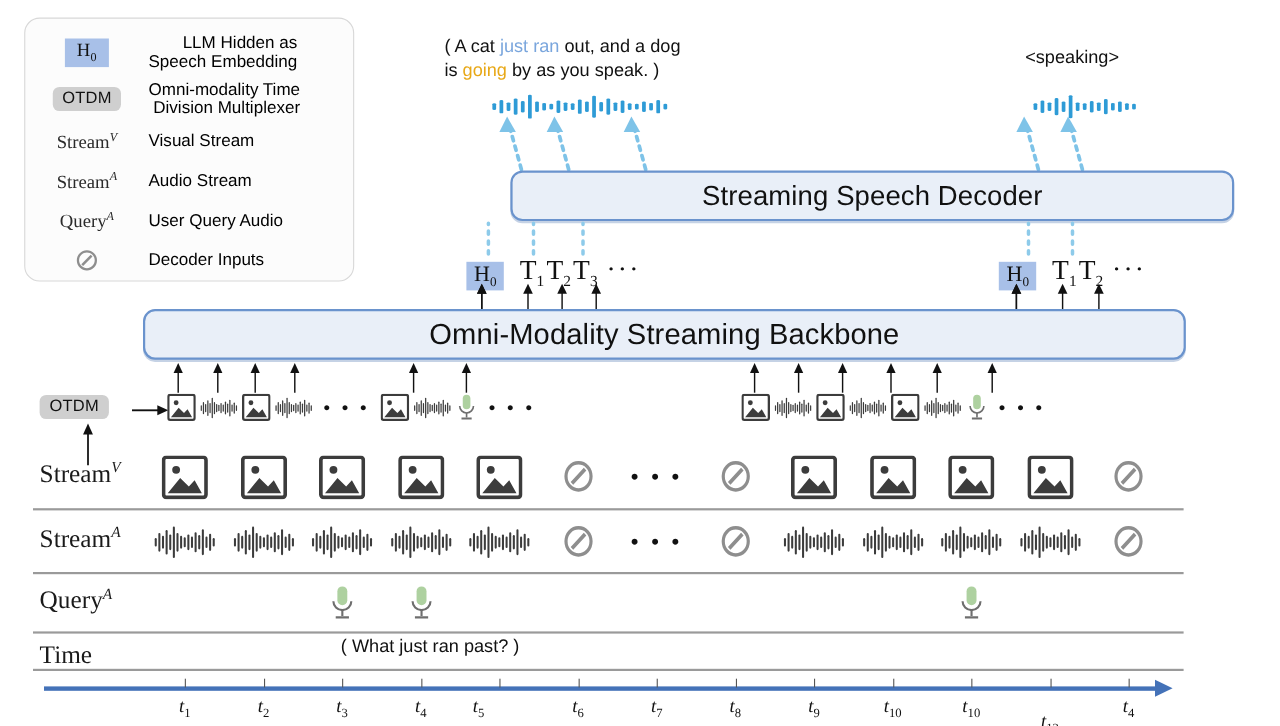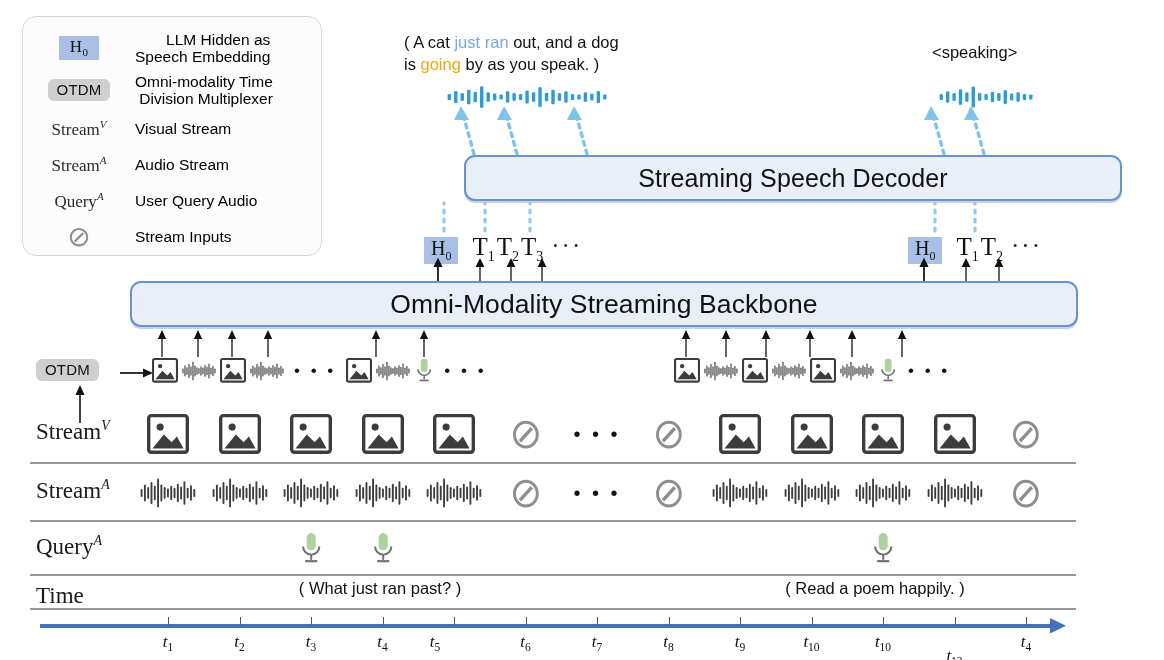--- a/index.html
+++ b/index.html
@@ -90,21 +90,21 @@
     <div class="lg-row">
       <div class="lg-key">
         <span class="lg-sym">Query<sup>A</sup></span>
       </div>
       <div class="lg-val">User Query Audio</div>
     </div>
     <div class="lg-row">
       <div class="lg-key">
         <span class="nullsym" style="font-size: 28px;">⊘</span>
       </div>
-      <div class="lg-val">Stream Inputs</div>
+      <div class="lg-val">Decoder Inputs</div>
     </div>
   </div>
 
 <div class="abs caption" id="capLeft" style="left:404px;top:32px;width:300px;">
     <div><span>( A cat </span><span class="c-blue">just ran</span><span> out, and a dog</span></div>
     <div><span>is </span><span class="c-gold">going</span><span> by as you speak. )</span></div>
   </div>
 <div class="abs caption" id="capRight" style="left:932px;top:42px;">&lt;speaking&gt;</div>
 
 <div class="abs" id="wfLeft" style="left:446px;top:84px;"><svg width="162" height="26" viewBox="0 0 100 30" preserveAspectRatio="none">
@@ -830,22 +830,21 @@
           <line x1="6.6" y1="27.2" x2="17.8" y2="27.2" stroke="#6e6e6e" stroke-width="2"></line>
         </svg>
       </div>
       <div class="hr" style="position: absolute; left: 30px; right: 88px; bottom: 0px;"></div>
     </div>
     <div class="hr" style="position: absolute; left: 30px; right: 88px; top: 204px;"></div>
   </div>
 
 <div class="abs rowlab" style="left:36px;top:583px;">Time</div>
 <div class="abs" id="queryTexts" style="left: 0px; top: 0px; width: 1164px; height: 660px; pointer-events: none;">
-    <div class="caption" style="position: absolute; left: 380px; top: 578px; transform: translateX(-50%); white-space: nowrap;">( What just ran past? )</div>
-    <div class="caption" style="position: absolute; left: 875px; top: 578px; transform: translateX(-50%); white-space: nowrap;">( Read a poem happily. )</div>
+    <div class="caption" style="position: absolute; left: 391px; top: 578px; transform: translateX(-50%); white-space: nowrap;">( What just ran past? )</div>
   </div>
 <div class="abs" id="axisWrap" style="left:40px;top:614px;width:1060px;height:44px;">
     <div id="axisline" style="position: absolute; left: 0px; top: 10px; width: 1012px;"></div>
     <svg width="22" height="18" style="position: absolute; left: 1008px; top: 3px;">
       <polygon points="18,8.7 2,1 2,16.4" fill="#4472b8"></polygon>
     </svg>
     <div class="tick" style="position: absolute; left: 128px; top: 3px;"></div>
     <div class="tlab" style="position: absolute; left: 128px; top: 18px; transform: translateX(-50%);">t<sub>1</sub></div>
     <div class="tick" style="position: absolute; left: 199.5px; top: 3px;"></div>
     <div class="tlab" style="position: absolute; left: 199.5px; top: 18px; transform: translateX(-50%);">t<sub>2</sub></div>

